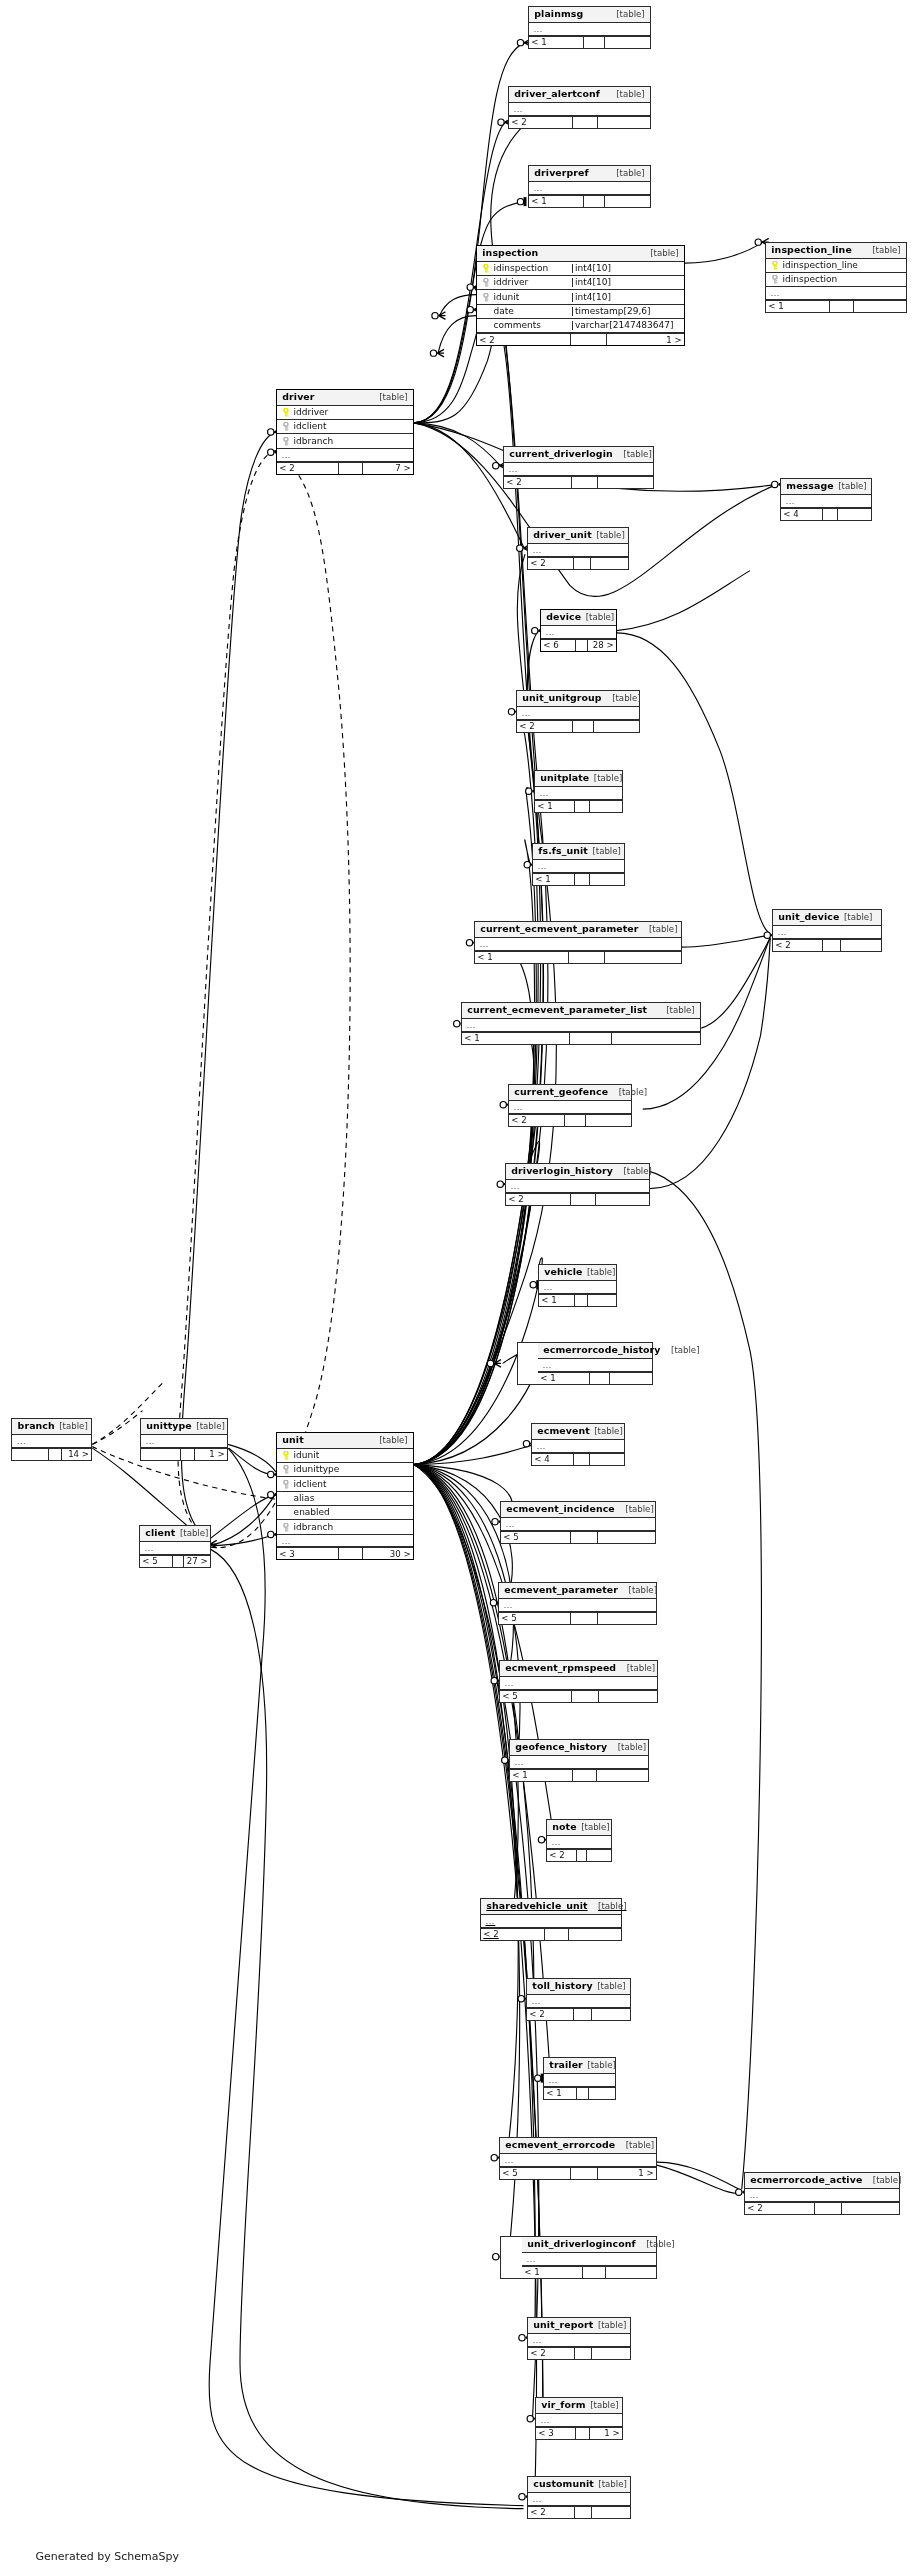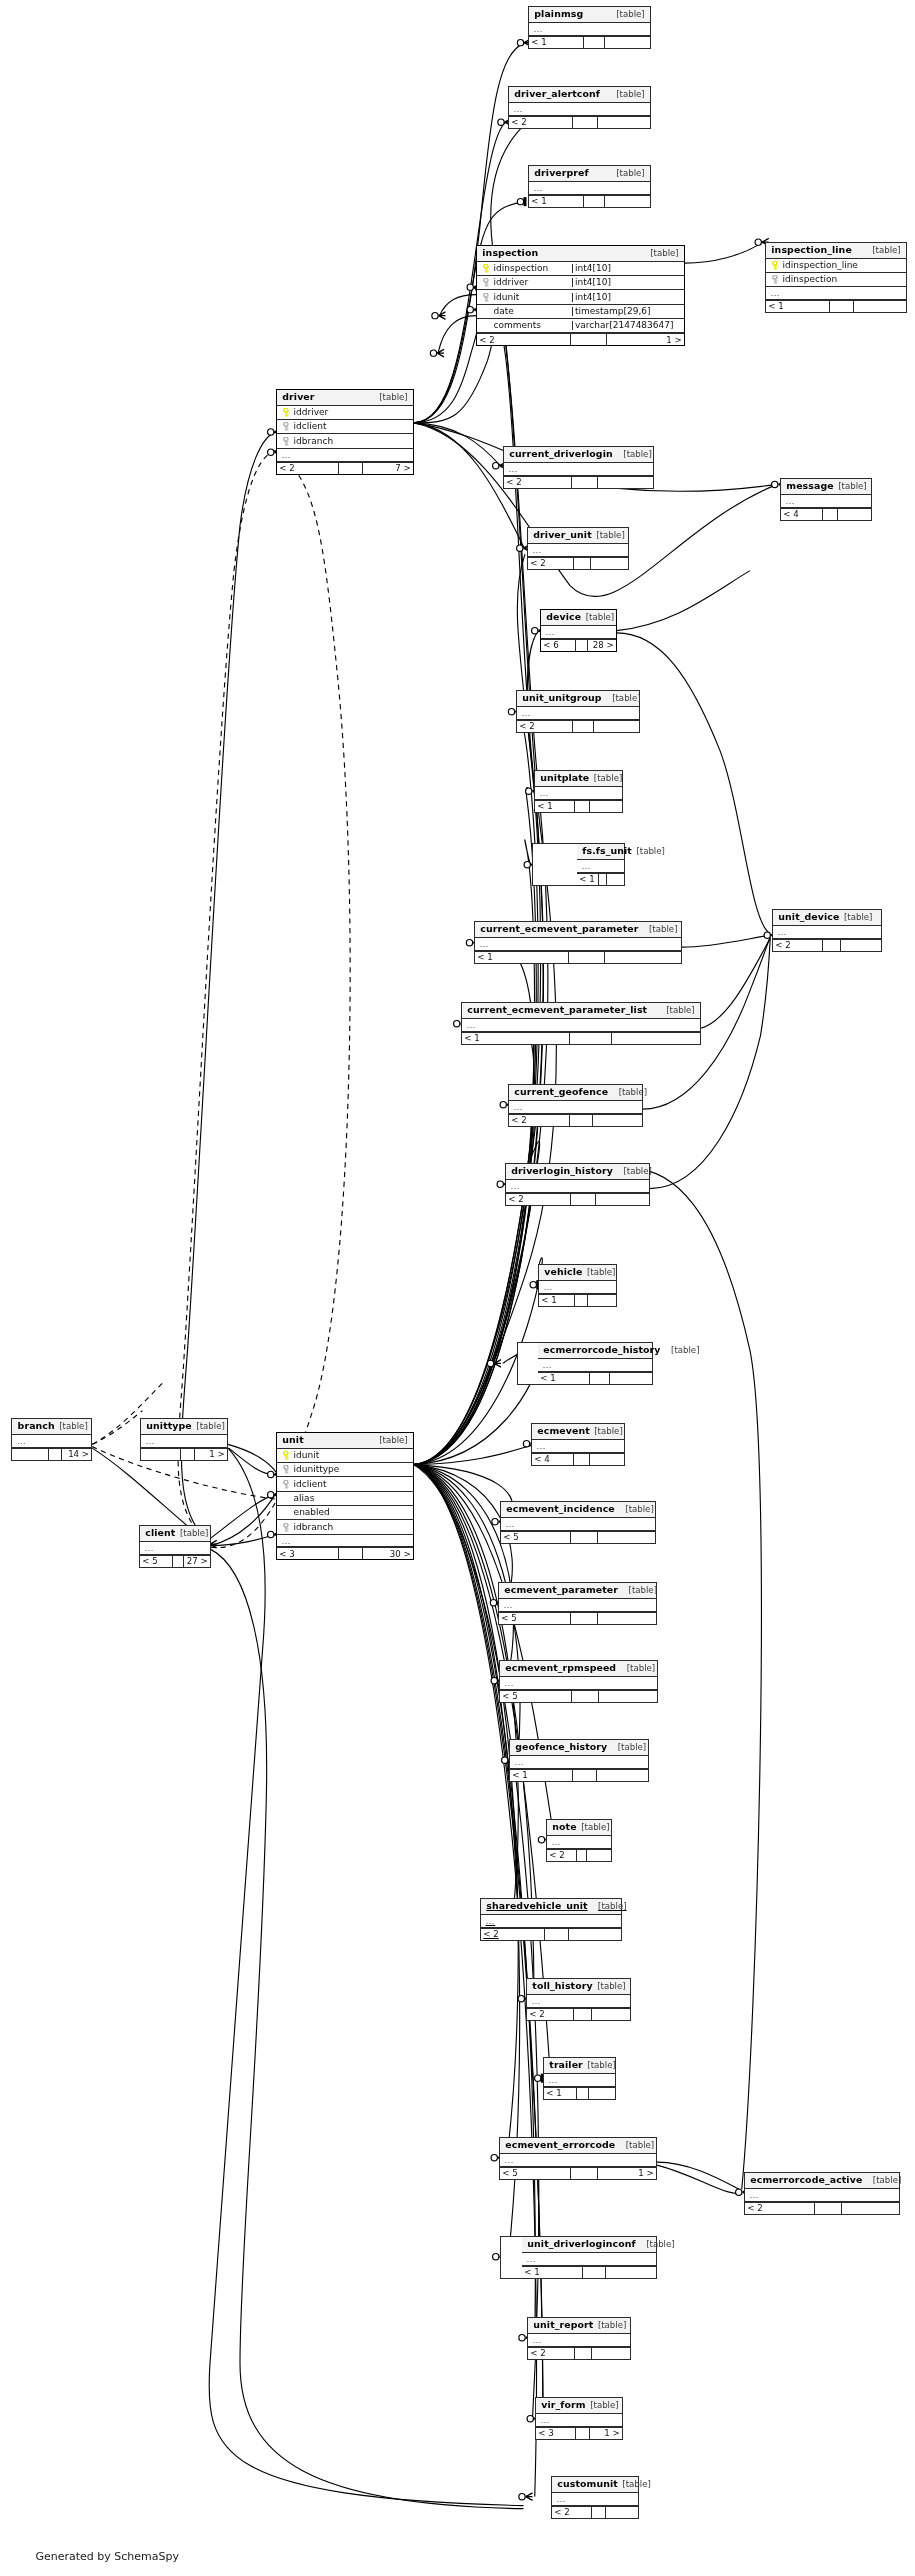--- a/index.html
+++ b/index.html
@@ -581,21 +581,21 @@
         <span class="tname">unitplate</span>
         <span class="ttag">[table]</span>
       </div>
       <div class="ellipsis">…</div>
       <div class="footrow">
         <div class="fcell l" style="flex: 0 0 45%;">&lt; 1</div>
         <div class="fcell mid" style="flex: 0 0 18%;"></div>
         <div class="fcell r" style="flex: 1 1 auto;"></div>
       </div>
     </div>
-    <div class="node" style="left: 532px; top: 843px; width: 93px; padding-left: 44px;">
+    <div class="node" style="left: 532px; top: 843px; width: 93px;">
       <div class="nhead">
         <span class="tname">fs.fs_unit</span>
         <span class="ttag">[table]</span>
       </div>
       <div class="ellipsis">…</div>
       <div class="footrow">
         <div class="fcell l" style="flex: 0 0 45%;">&lt; 1</div>
         <div class="fcell mid" style="flex: 0 0 18%;"></div>
         <div class="fcell r" style="flex: 1 1 auto;"></div>
       </div>
@@ -629,21 +629,21 @@
         <span class="tname">unit_device</span>
         <span class="ttag">[table]</span>
       </div>
       <div class="ellipsis">…</div>
       <div class="footrow">
         <div class="fcell l" style="flex: 0 0 45%;">&lt; 2</div>
         <div class="fcell mid" style="flex: 0 0 18%;"></div>
         <div class="fcell r" style="flex: 1 1 auto;"></div>
       </div>
     </div>
-    <div class="node" style="left: 508px; top: 1084px; width: 135px;">
+    <div class="node" style="left: 508px; top: 1084px; width: 124px;">
       <div class="nhead spread">
         <span class="tname">current_geofence</span>
         <span class="ttag">[table]</span>
       </div>
       <div class="ellipsis">…</div>
       <div class="footrow">
         <div class="fcell l" style="flex: 0 0 45%;">&lt; 2</div>
         <div class="fcell mid" style="flex: 0 0 18%;"></div>
         <div class="fcell r" style="flex: 1 1 auto;"></div>
       </div>
@@ -845,21 +845,21 @@
         <span class="tname">vir_form</span>
         <span class="ttag">[table]</span>
       </div>
       <div class="ellipsis">…</div>
       <div class="footrow">
         <div class="fcell l" style="flex: 0 0 45%;">&lt; 3</div>
         <div class="fcell mid" style="flex: 0 0 18%;"></div>
         <div class="fcell r" style="flex: 1 1 auto;">1 &gt;</div>
       </div>
     </div>
-    <div class="node" style="left: 527px; top: 2476px; width: 88px; margin-left: 24px;">
+    <div class="node" style="left: 527px; top: 2476px; width: 104px;">
       <div class="nhead">
         <span class="tname">customunit</span>
         <span class="ttag">[table]</span>
       </div>
       <div class="ellipsis">…</div>
       <div class="footrow">
         <div class="fcell l" style="flex: 0 0 45%;">&lt; 2</div>
         <div class="fcell mid" style="flex: 0 0 18%;"></div>
         <div class="fcell r" style="flex: 1 1 auto;"></div>
       </div>

